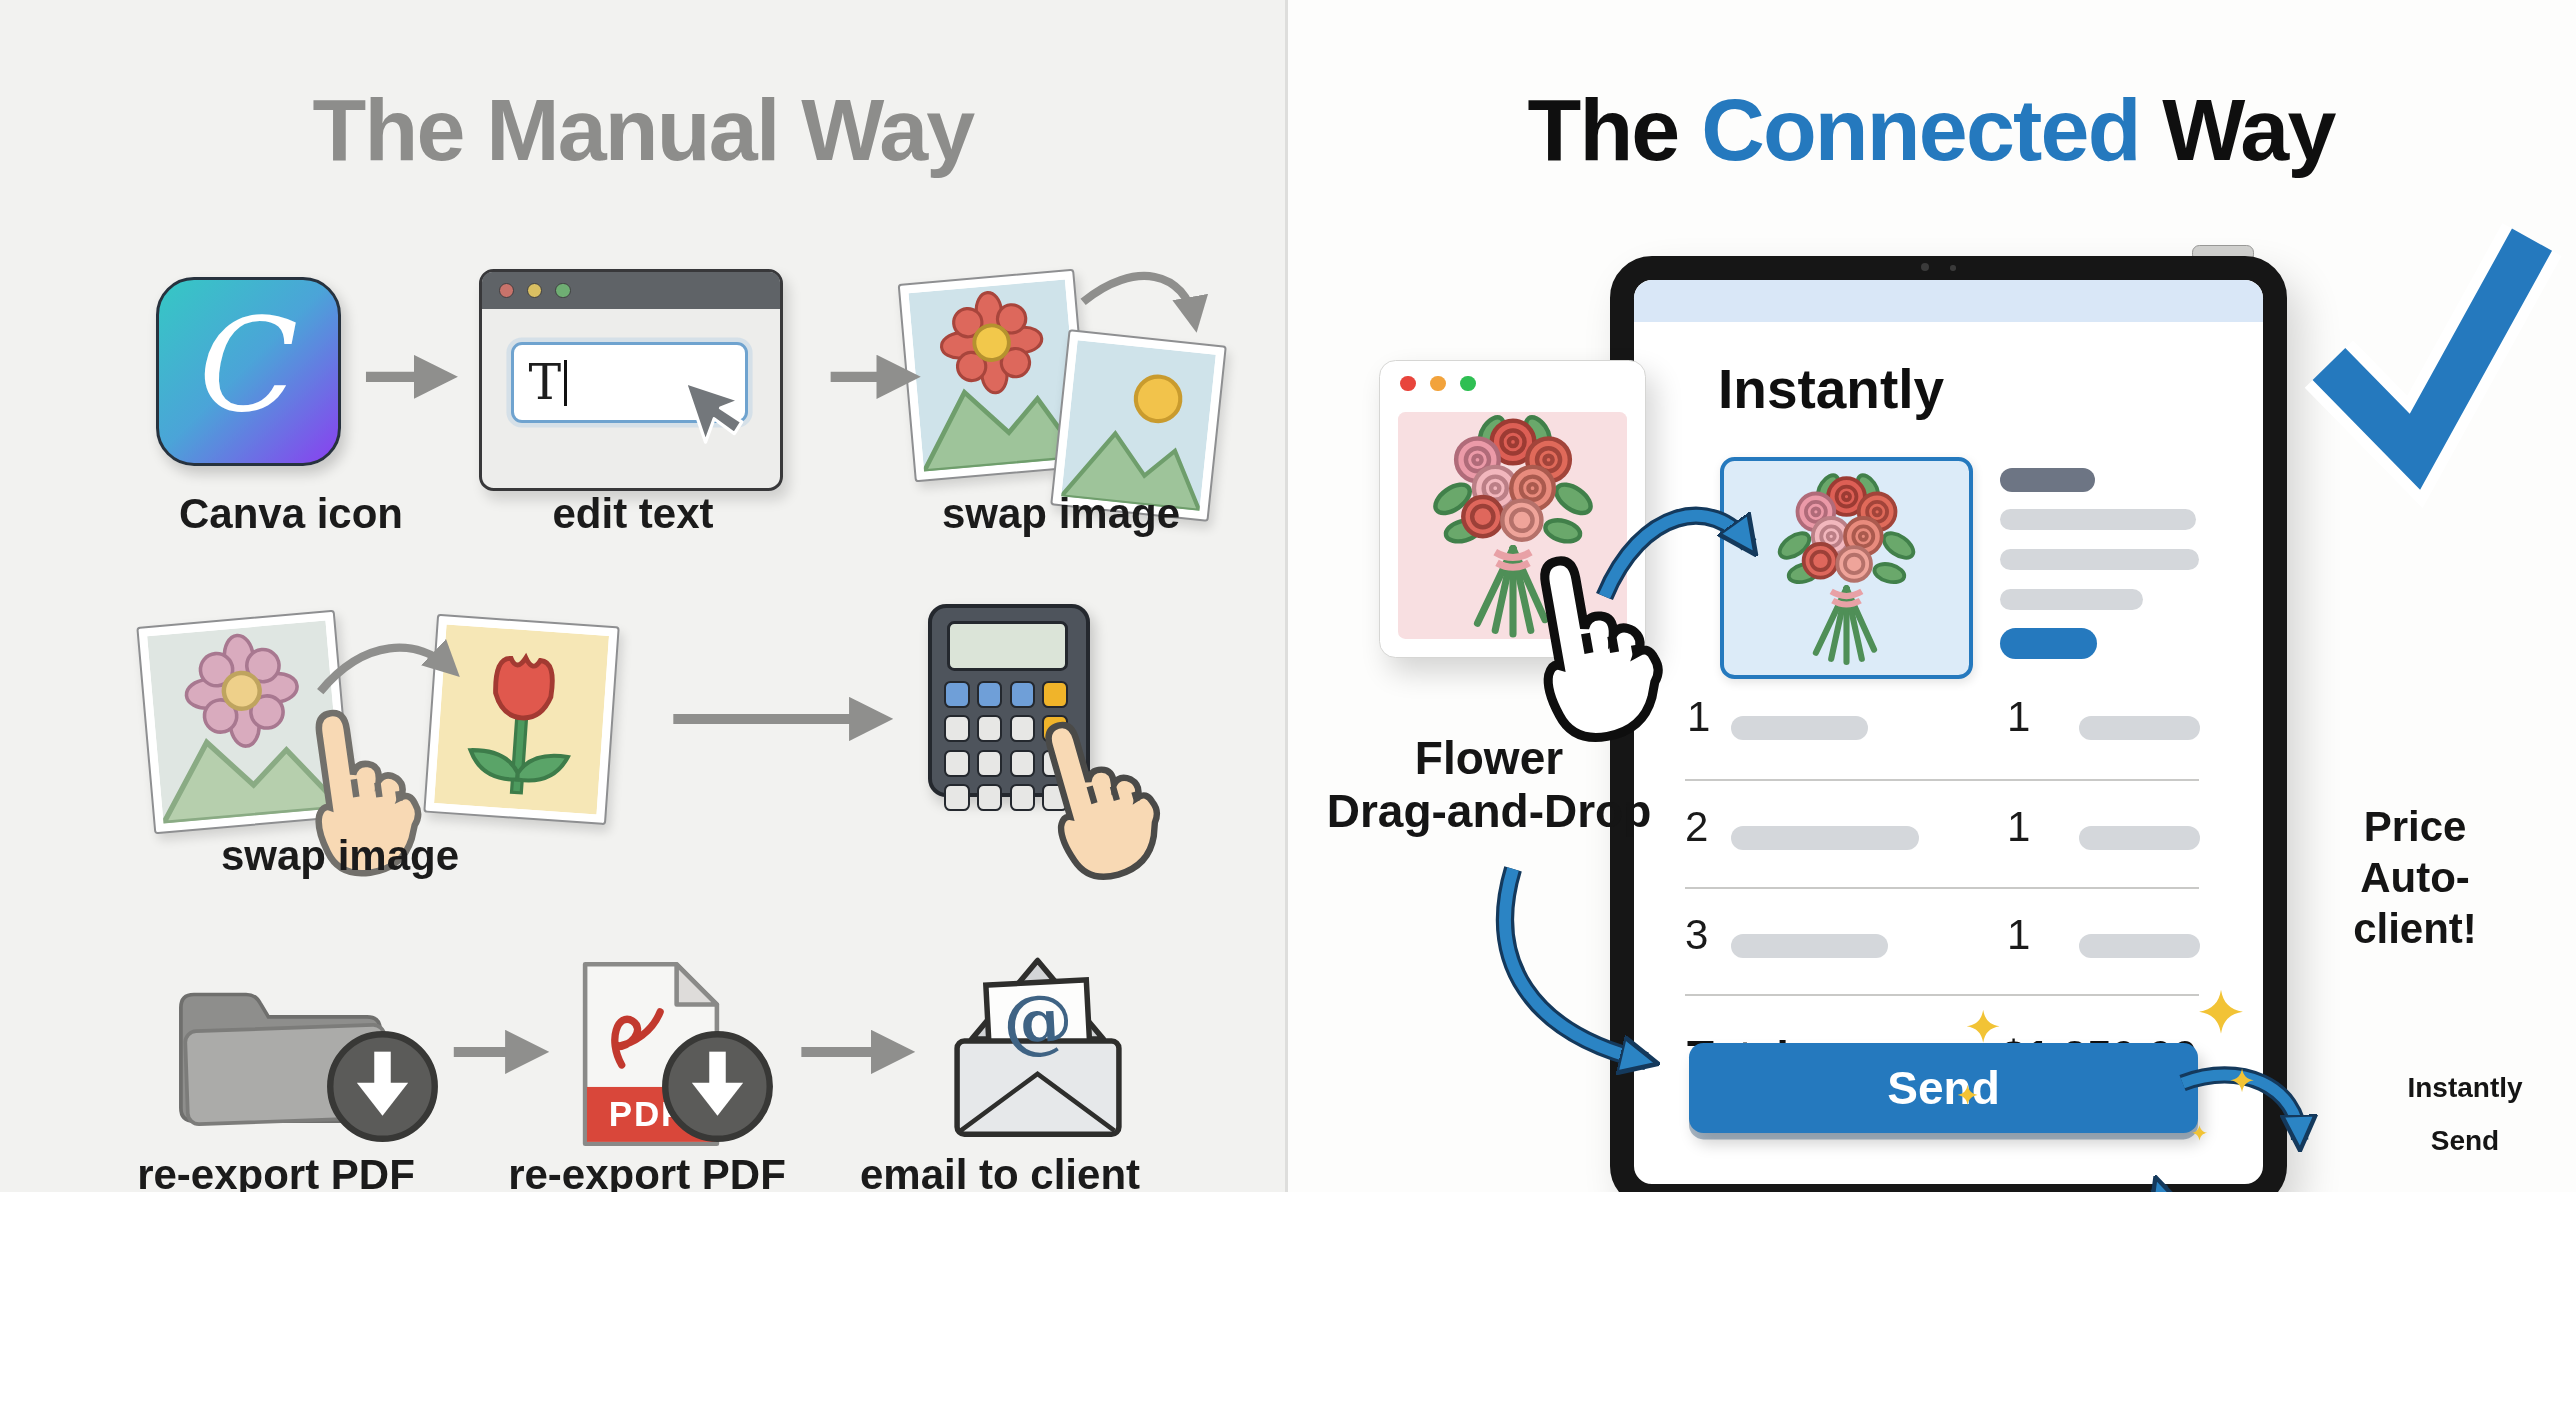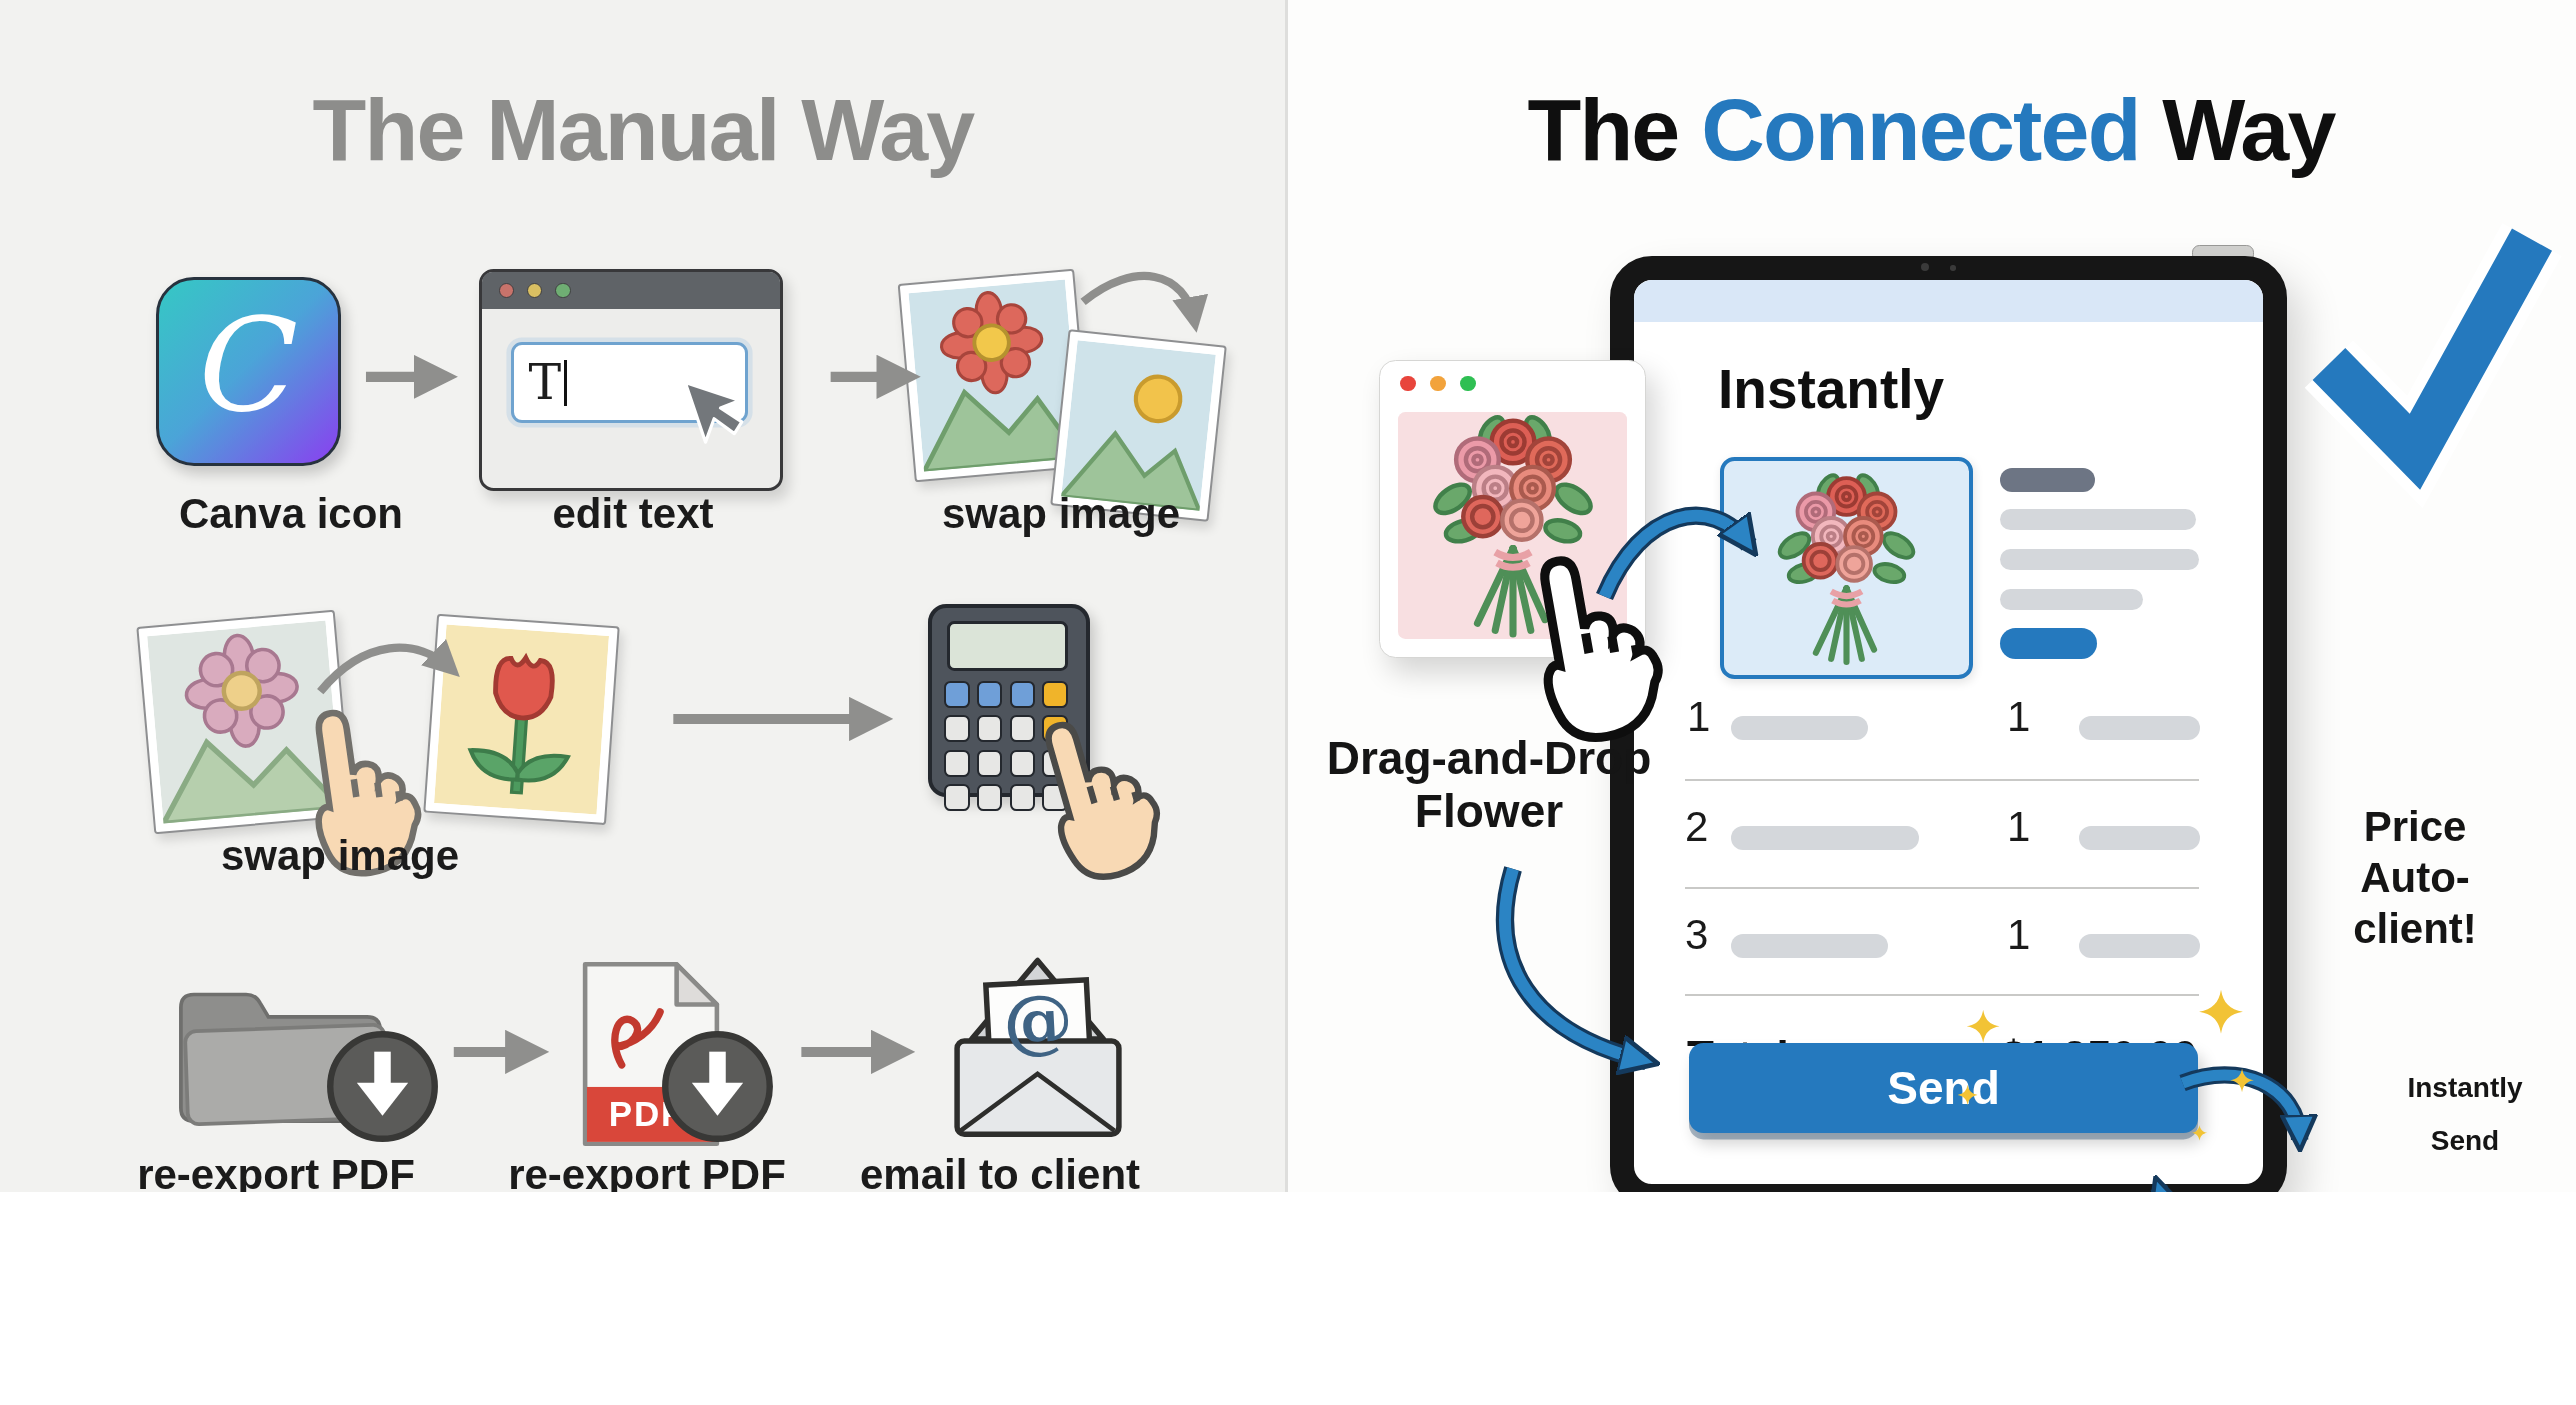--- a/index.html
+++ b/index.html
@@ -380,22 +380,22 @@
       <svg width="188" height="231" viewBox="0 0 100 130">
           <use href="#bouquet"></use>
         </svg>
     </div>
   </div>
   <svg class="abs" style="left:1497px;top:549px;transform:rotate(-10deg);" width="172" height="203" viewBox="0 0 90 112">
     <use href="#hand" fill="#ffffff" stroke="#0e0e0e" stroke-width="5"></use>
   </svg>
 
   <div class="anno anno-drag">
+    <div>Flower</div>
     <div>Drag-and-Drop</div>
-    <div>Flower</div>
   </div>
   <div class="anno anno-price">
     <div>Price</div>
     <div>Auto-</div>
     <div>client!</div>
   </div>
   <div class="anno anno-send">
     <div>Instantly</div>
     <div>Send</div>
   </div>

